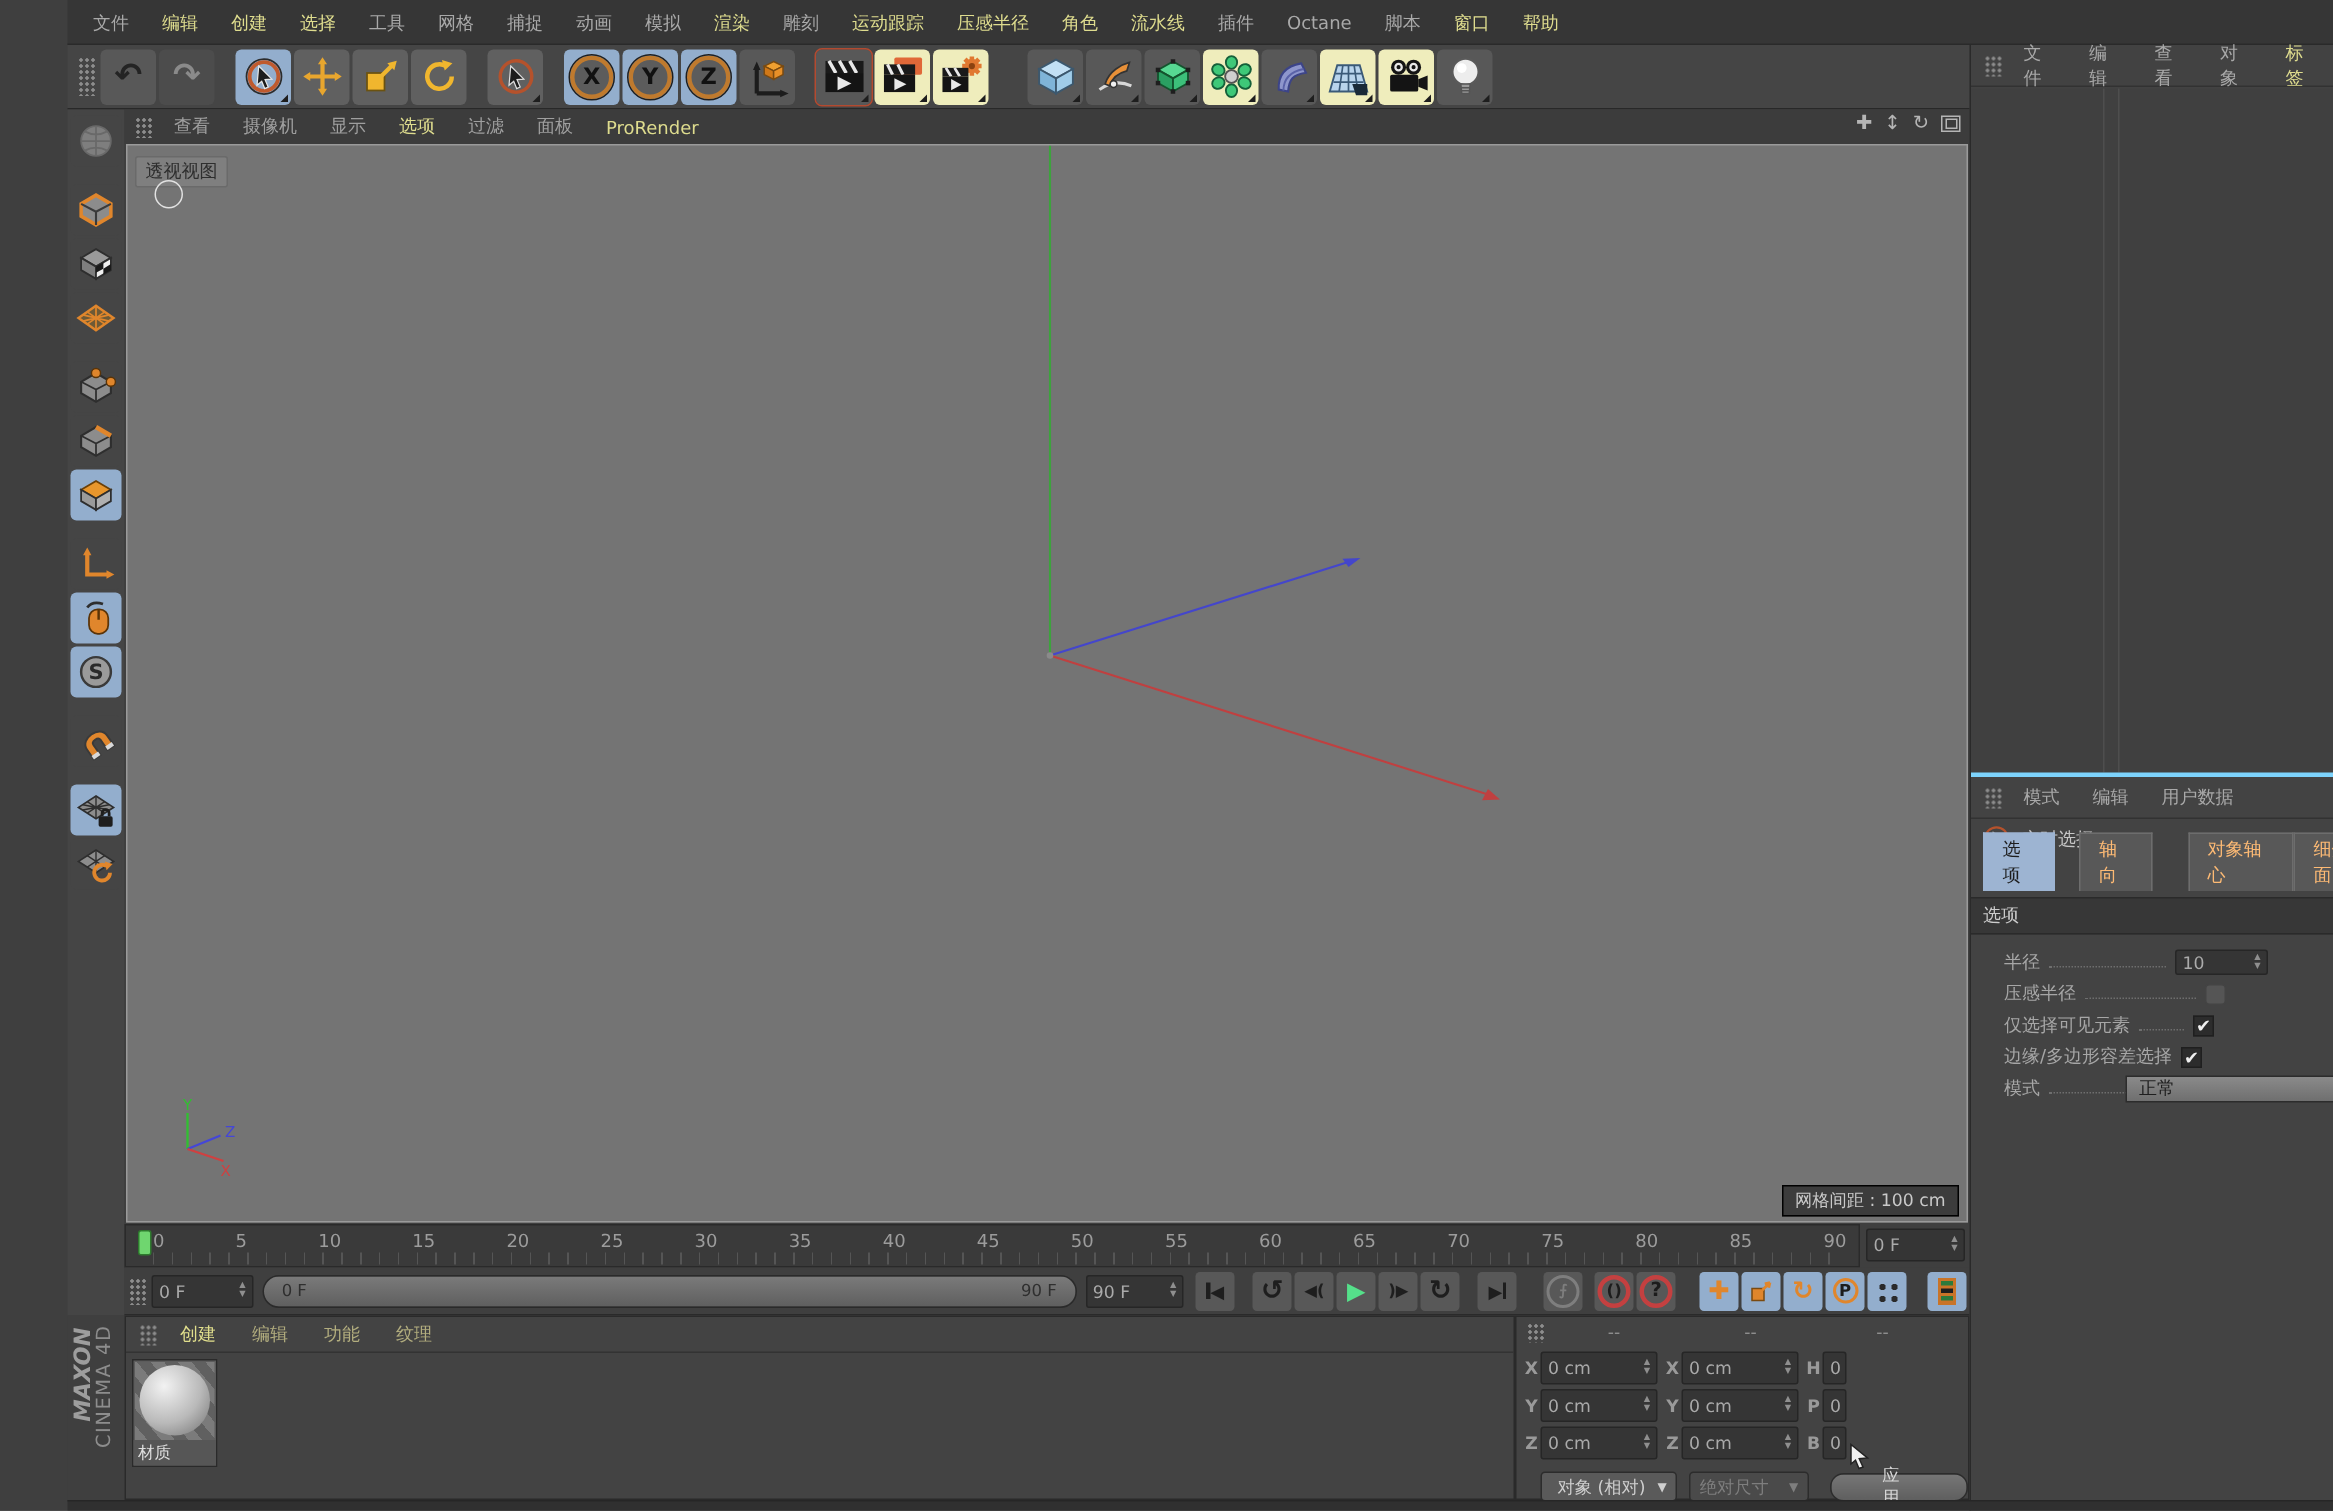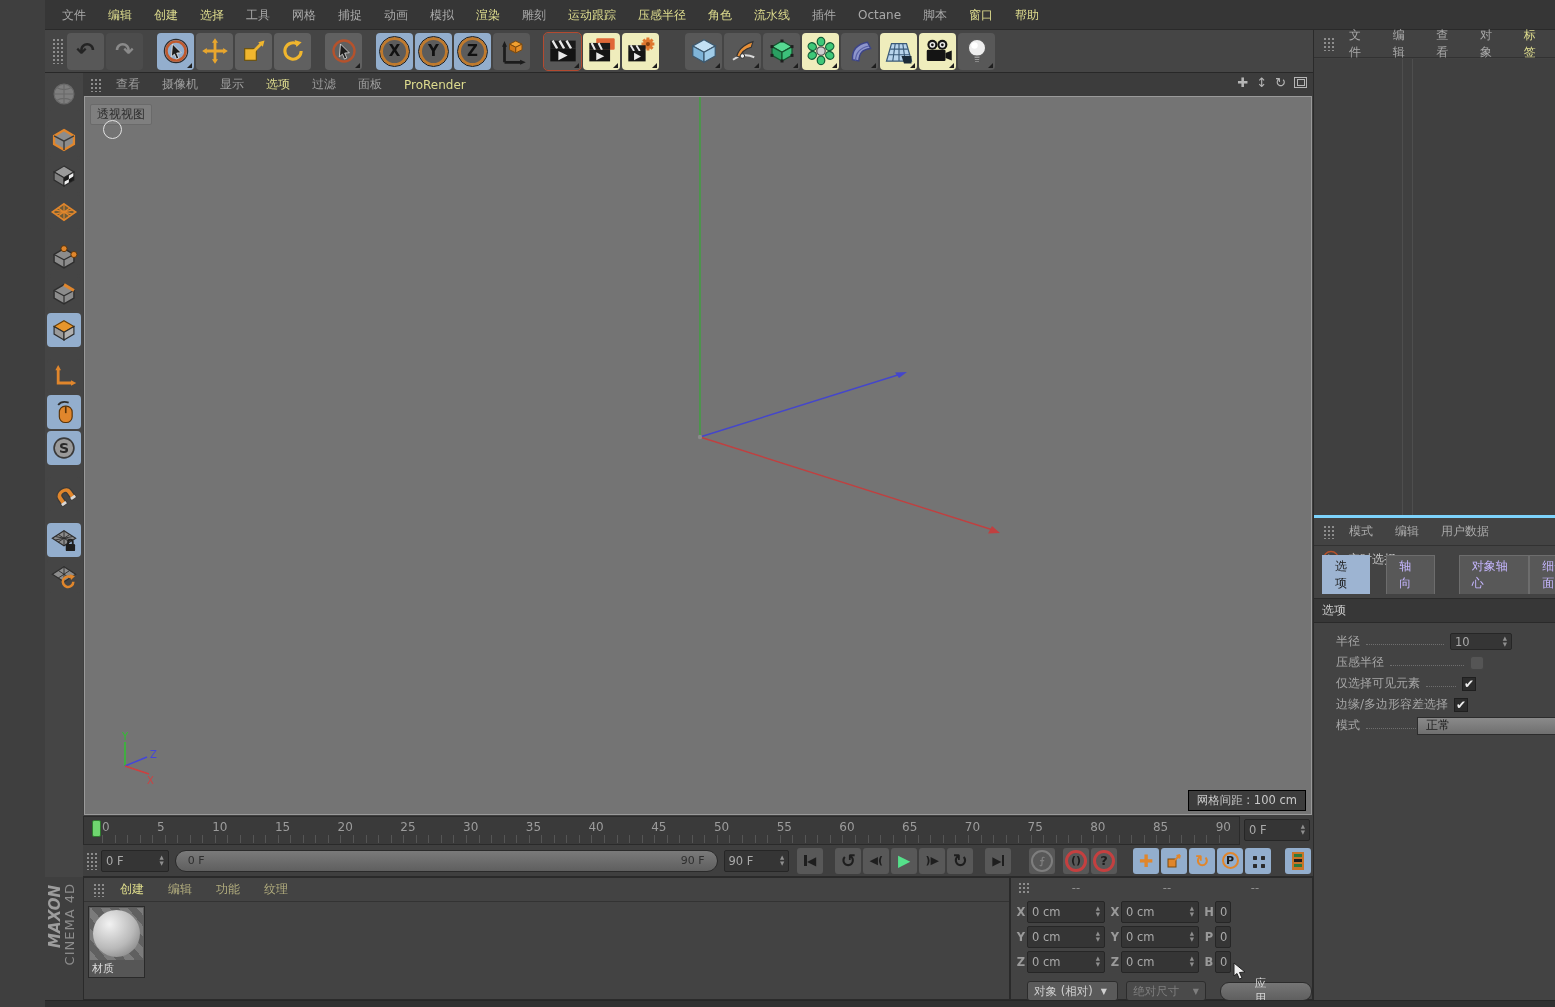--- a/index.html
+++ b/index.html
@@ -145,21 +145,21 @@
   #objmenu .acc { color:#dedc8e; }
   #objlist { position:absolute; left:0; top:29px; width:100%; bottom:0; background:#404040; }
   .colline { position:absolute; top:0; bottom:0; width:1px; background:#4e4e4e; }
 
   #attrmgr { position:absolute; left:0; top:485px; width:100%; height:492px; background:#434343;
     border-top:3px solid #7dd3fc; }
   #attrtitle { display:flex; align-items:center; gap:8px; height:26px; padding-left:8px;
     color:#c6c6c6; font-size:12px; }
   #attrtabs { display:flex; align-items:flex-end; height:22px; padding-left:8px; gap:2px; }
   .tab { font-size:12px; padding:2px 12px; background:#585858; border:1px solid #6d6d6d;
-    border-bottom:none; color:#c4b5fd; }
+    border-bottom:none; color:#fdba74; }
   .tab.active { background:#9db4d2; color:#1d1d1d; border-color:#9db4d2; }
   .tab.joined { margin-left:-2px;font-family:Liberation Serif, serif; }
   #attrsection { margin-top:4px; background:#373737; border-top:1px solid #2a2a2a;
     border-bottom:1px solid #2a2a2a; color:#cccccc; font-size:12px; padding:3px 8px; }
   .arow { display:flex; align-items:center; height:21px; padding:0 10px 0 22px; font-size:12px;
     color:#a6a6a6; }
   .leader { flex:1; border-bottom:1.5px dotted #6e6e6e; margin:0 6px; height:1px;
     transform:translateY(3px); }
   .afield { width:62px; height:17px; }
   .cb { width:14px; height:14px; background:#2c2c2c; border:1px solid #1f1f1f; color:#efefef;
@@ -738,21 +738,21 @@
           <i>▲</i>
           <i>▼</i>
         </span>
       </div>
     <span class="axl">B</span>
     <div class="field cfield2">
         <span class="val">0</span>
       </div>
   </div>
   <div class="crow" style="margin-top:8px;">
-    <div class="drop" style="width:94px; margin-left:12px; justify-content:flex-start;">
+    <div class="drop" style="width:94px; margin-left:12px; justify-content:flex-end;">
       <span>对象 (相对)</span>
         <span class="caret">▼</span>
     </div>
     <div class="drop dis" style="width:82px; margin-left:8px; justify-content:space-between;">
       <span>绝对尺寸</span>
         <span class="caret">▼</span>
     </div>
     <div id="applybtn" style="margin-left:14px;">
       <span>应用</span>
     </div>

